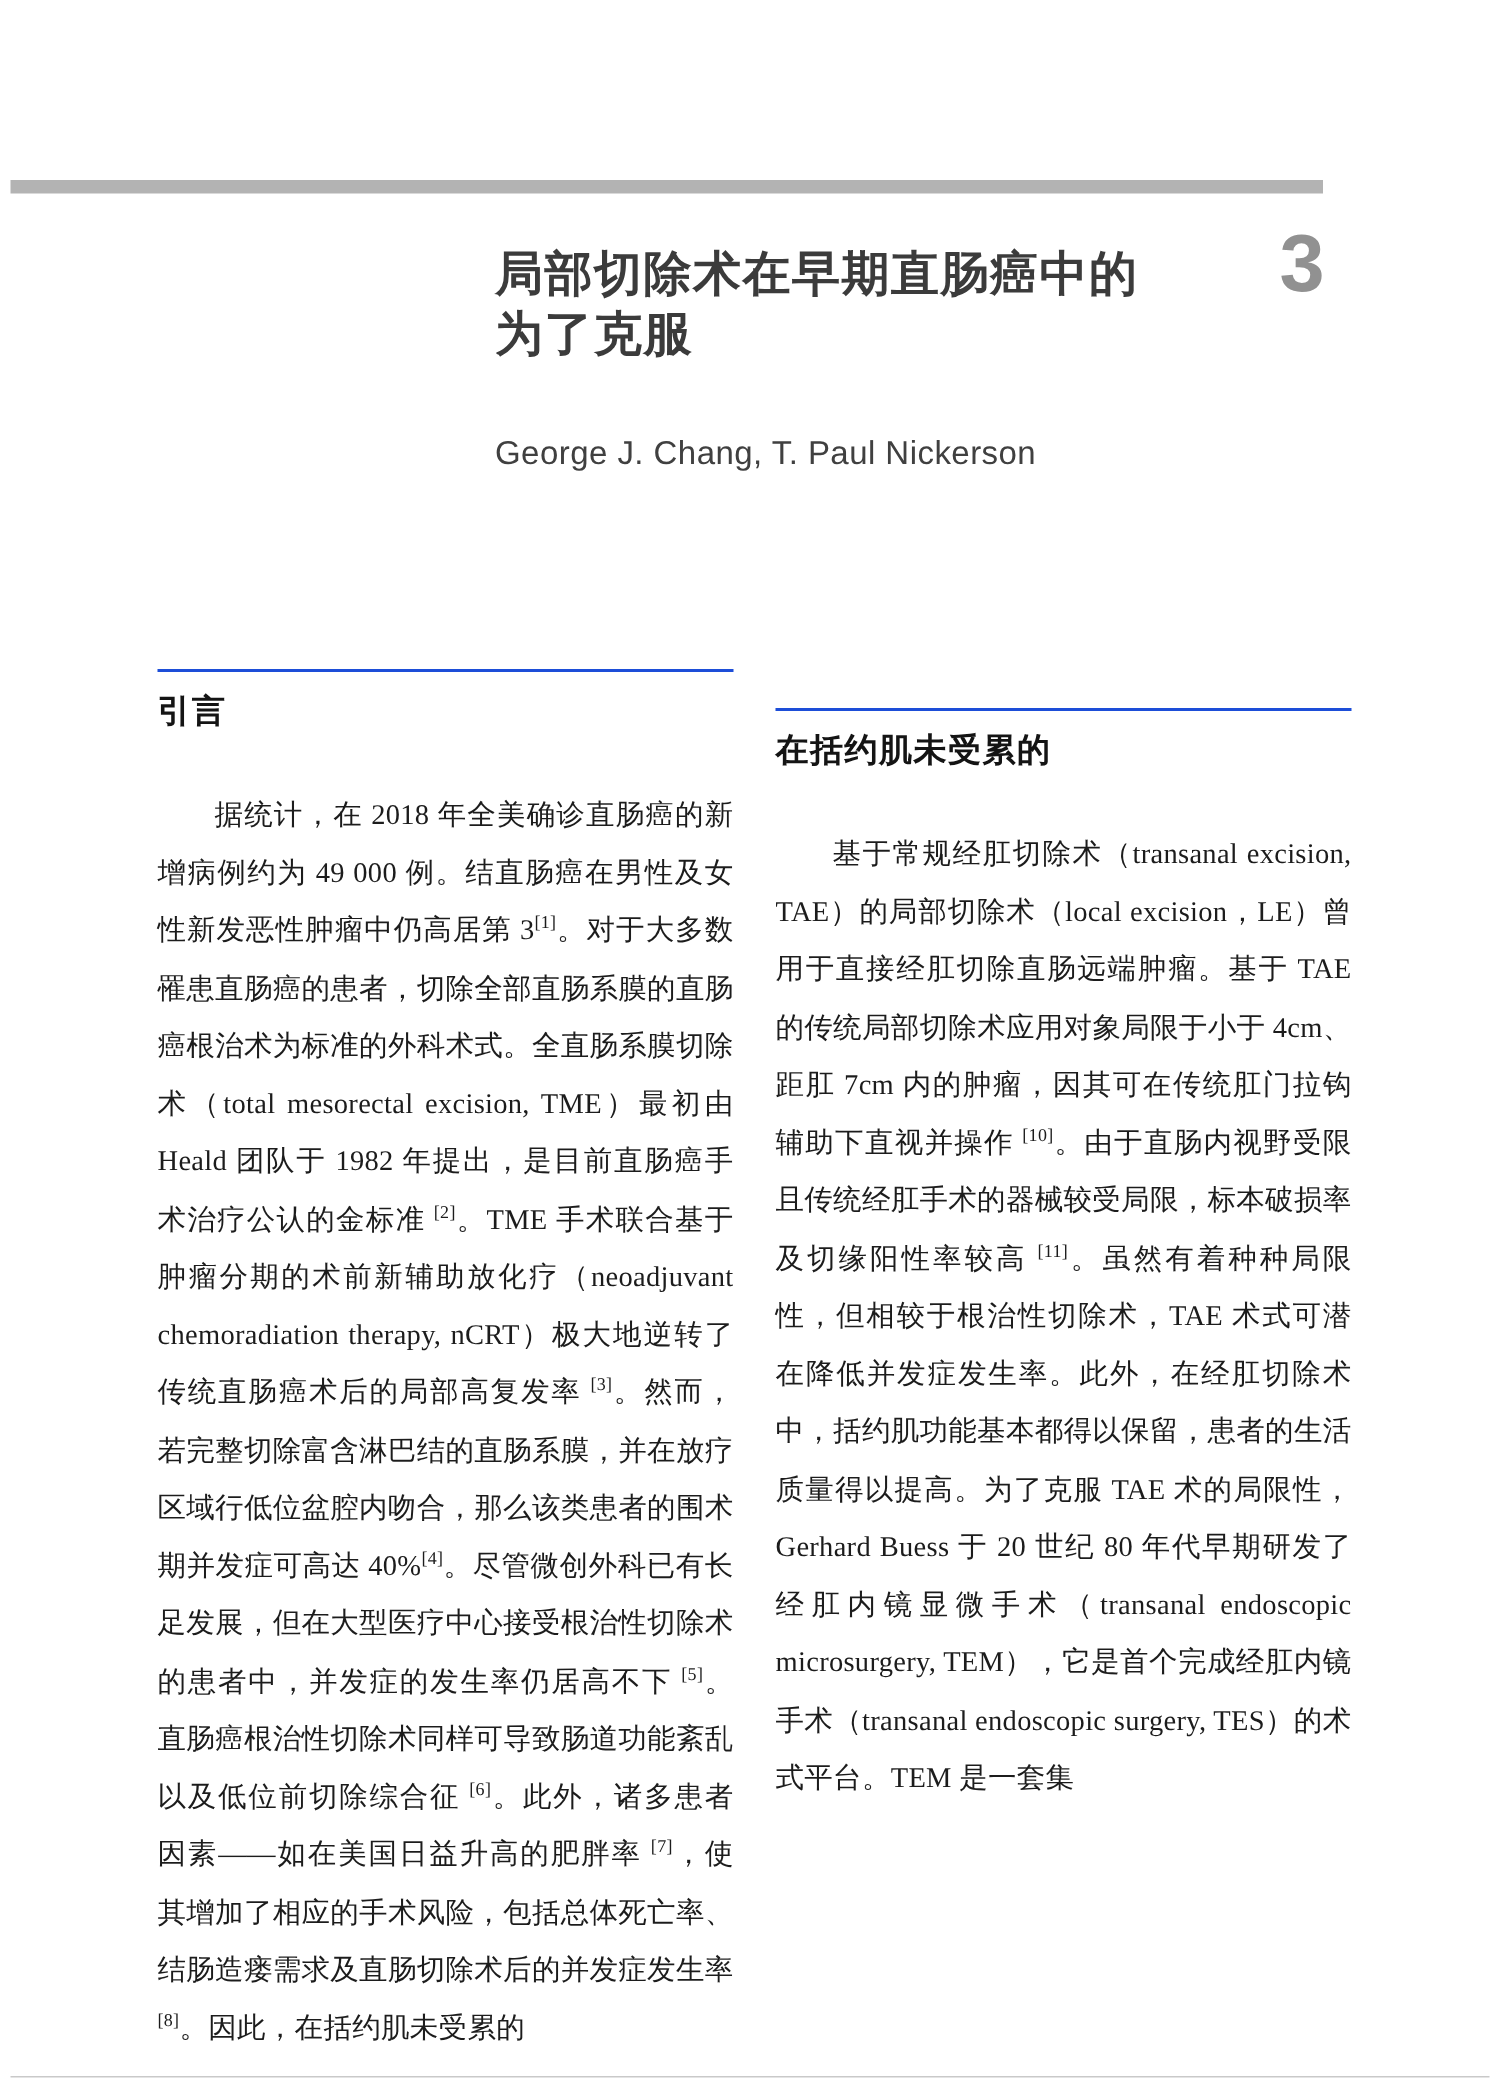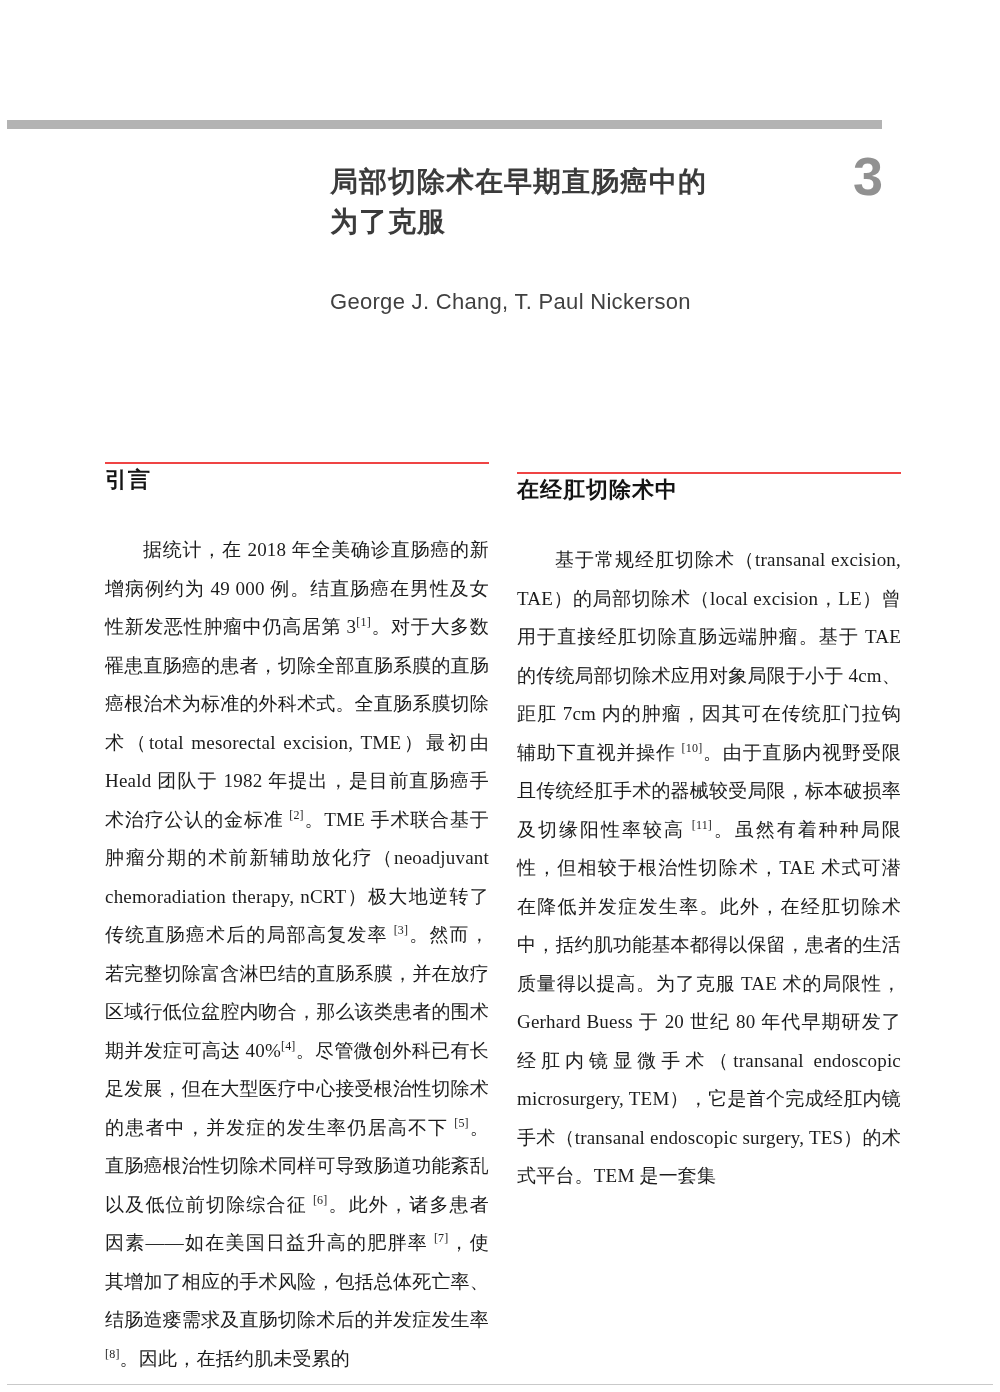--- a/index.html
+++ b/index.html
@@ -29,21 +29,21 @@
     font-size: 54px;
     line-height: 60px;
     color: #919191;
   }
   .chapter-title {
     position: absolute;
     left: 330px;
     top: 162px;
     font-family: "Liberation Sans", "DejaVu Sans", sans-serif;
     font-weight: 700;
-    font-size: 28px;
+    font-size: 32px;
     line-height: 40px;
     color: #3b3b3b;
     letter-spacing: 1px;
   }
   .authors {
     position: absolute;
     left: 330px;
     top: 289px;
     font-family: Liberation Sans, sans-serif;
     font-size: 22px;
@@ -58,23 +58,23 @@
     display: flex;
     gap: 28px;
   }
   .col { width: 384px; flex: 0 0 384px; }
   .section-heading {
     font-family: "Liberation Sans", "DejaVu Sans", sans-serif;
     font-weight: 700;
     font-size: 22px;
     line-height: 30px;
     color: #141414;
-    border-top: 2px solid #ef4444;
-    padding-top: 1px;
-    margin: 16px 0 36px 0;
+    border-top: 2px solid #1d4ed8;
+    padding-top: 11px;
+    margin: 0 0 36px 0;
     letter-spacing: 1px;
   }
   .section-heading.spaced { margin-top: 26px; }
   .col p {
     margin: 0;
     font-size: 19px;
     line-height: 38.5px;
     text-align: justify;
     letter-spacing: 0.2px;
   }
@@ -110,21 +110,21 @@
   <div class="authors">George J. Chang, T. Paul Nickerson</div>
 
   <div class="columns">
 
     <div class="col">
       <h2 class="section-heading">引言</h2>
       <p class="indent">据统计，在 2018 年全美确诊直肠癌的新增病例约为 49 000 例。结直肠癌在男性及女性新发恶性肿瘤中仍高居第 3<sup>[1]</sup>。对于大多数罹患直肠癌的患者，切除全部直肠系膜的直肠癌根治术为标准的外科术式。全直肠系膜切除术（total mesorectal excision, TME）最初由 Heald 团队于 1982 年提出，是目前直肠癌手术治疗公认的金标准 <sup>[2]</sup>。TME 手术联合基于肿瘤分期的术前新辅助放化疗（neoadjuvant chemoradiation therapy, nCRT）极大地逆转了传统直肠癌术后的局部高复发率 <sup>[3]</sup>。然而，若完整切除富含淋巴结的直肠系膜，并在放疗区域行低位盆腔内吻合，那么该类患者的围术期并发症可高达 40%<sup>[4]</sup>。尽管微创外科已有长足发展，但在大型医疗中心接受根治性切除术的患者中，并发症的发生率仍居高不下 <sup>[5]</sup>。直肠癌根治性切除术同样可导致肠道功能紊乱以及低位前切除综合征 <sup>[6]</sup>。此外，诸多患者因素——如在美国日益升高的肥胖率 <sup>[7]</sup>，使其增加了相应的手术风险，包括总体死亡率、结肠造瘘需求及直肠切除术后的并发症发生率 <sup>[8]</sup>。因此，在括约肌未受累的</p>
     </div>
 
     <div class="col">
-      <h2 class="section-heading spaced">在经肛切除术中</h2>
+      <h2 class="section-heading spaced">在括约肌未受累的</h2>
       <p class="indent">基于常规经肛切除术（transanal excision, TAE）的局部切除术（local excision，LE）曾用于直接经肛切除直肠远端肿瘤。基于 TAE 的传统局部切除术应用对象局限于小于 4cm、距肛 7cm 内的肿瘤，因其可在传统肛门拉钩辅助下直视并操作 <sup>[10]</sup>。由于直肠内视野受限且传统经肛手术的器械较受局限，标本破损率及切缘阳性率较高 <sup>[11]</sup>。虽然有着种种局限性，但相较于根治性切除术，TAE 术式可潜在降低并发症发生率。此外，在经肛切除术中，括约肌功能基本都得以保留，患者的生活质量得以提高。为了克服 TAE 术的局限性，Gerhard Buess 于 20 世纪 80 年代早期研发了经肛内镜显微手术（transanal endoscopic microsurgery, TEM），它是首个完成经肛内镜手术（transanal endoscopic surgery, TES）的术式平台。TEM 是一套集</p>
     </div>
 
   </div>
 
   <div class="bottom-rule"></div>
 
 </div>
 
 </body></html>

